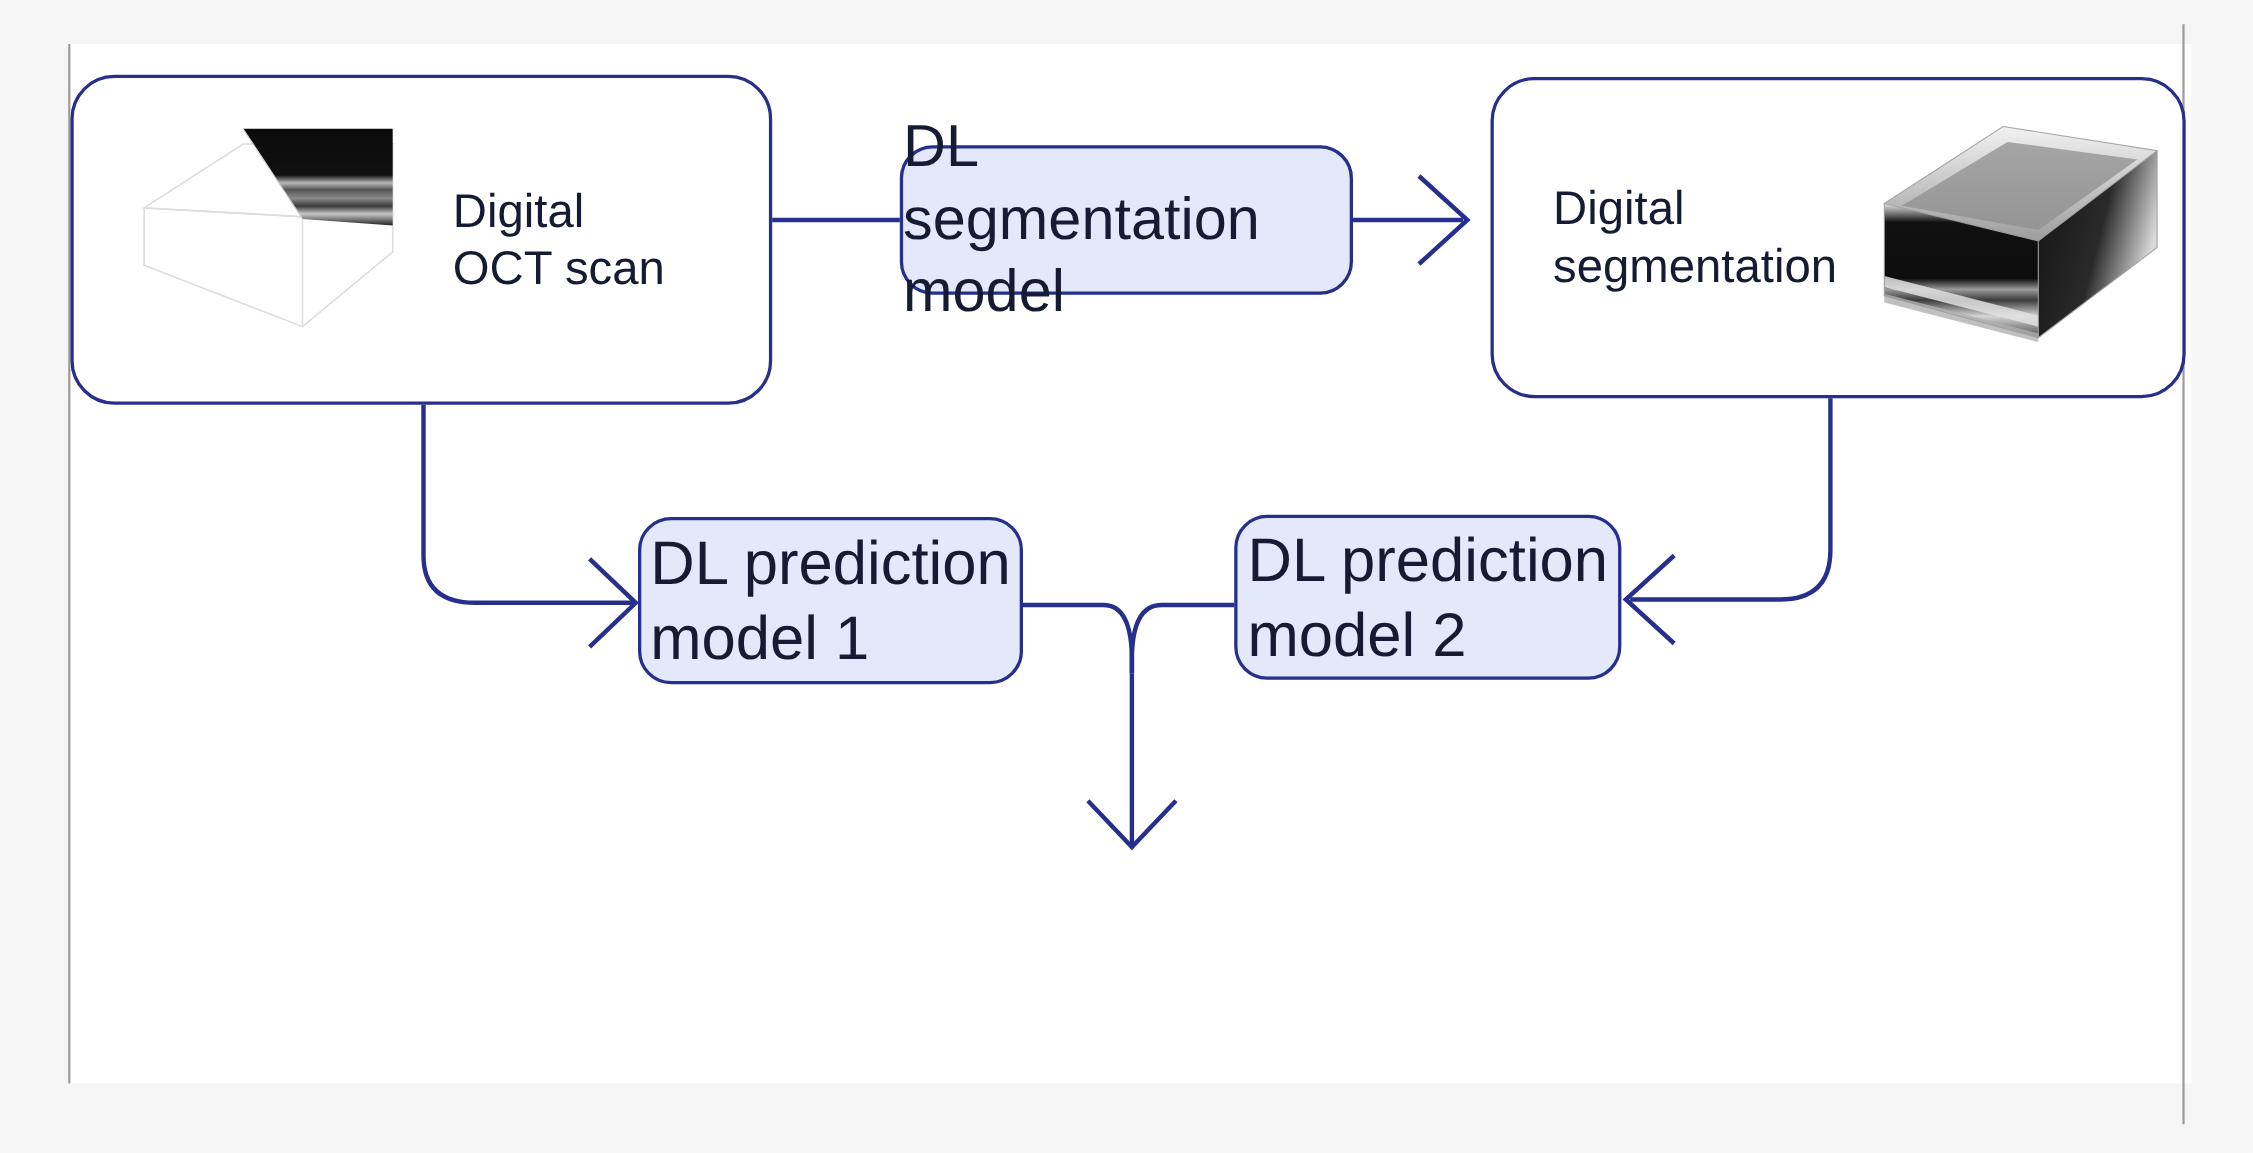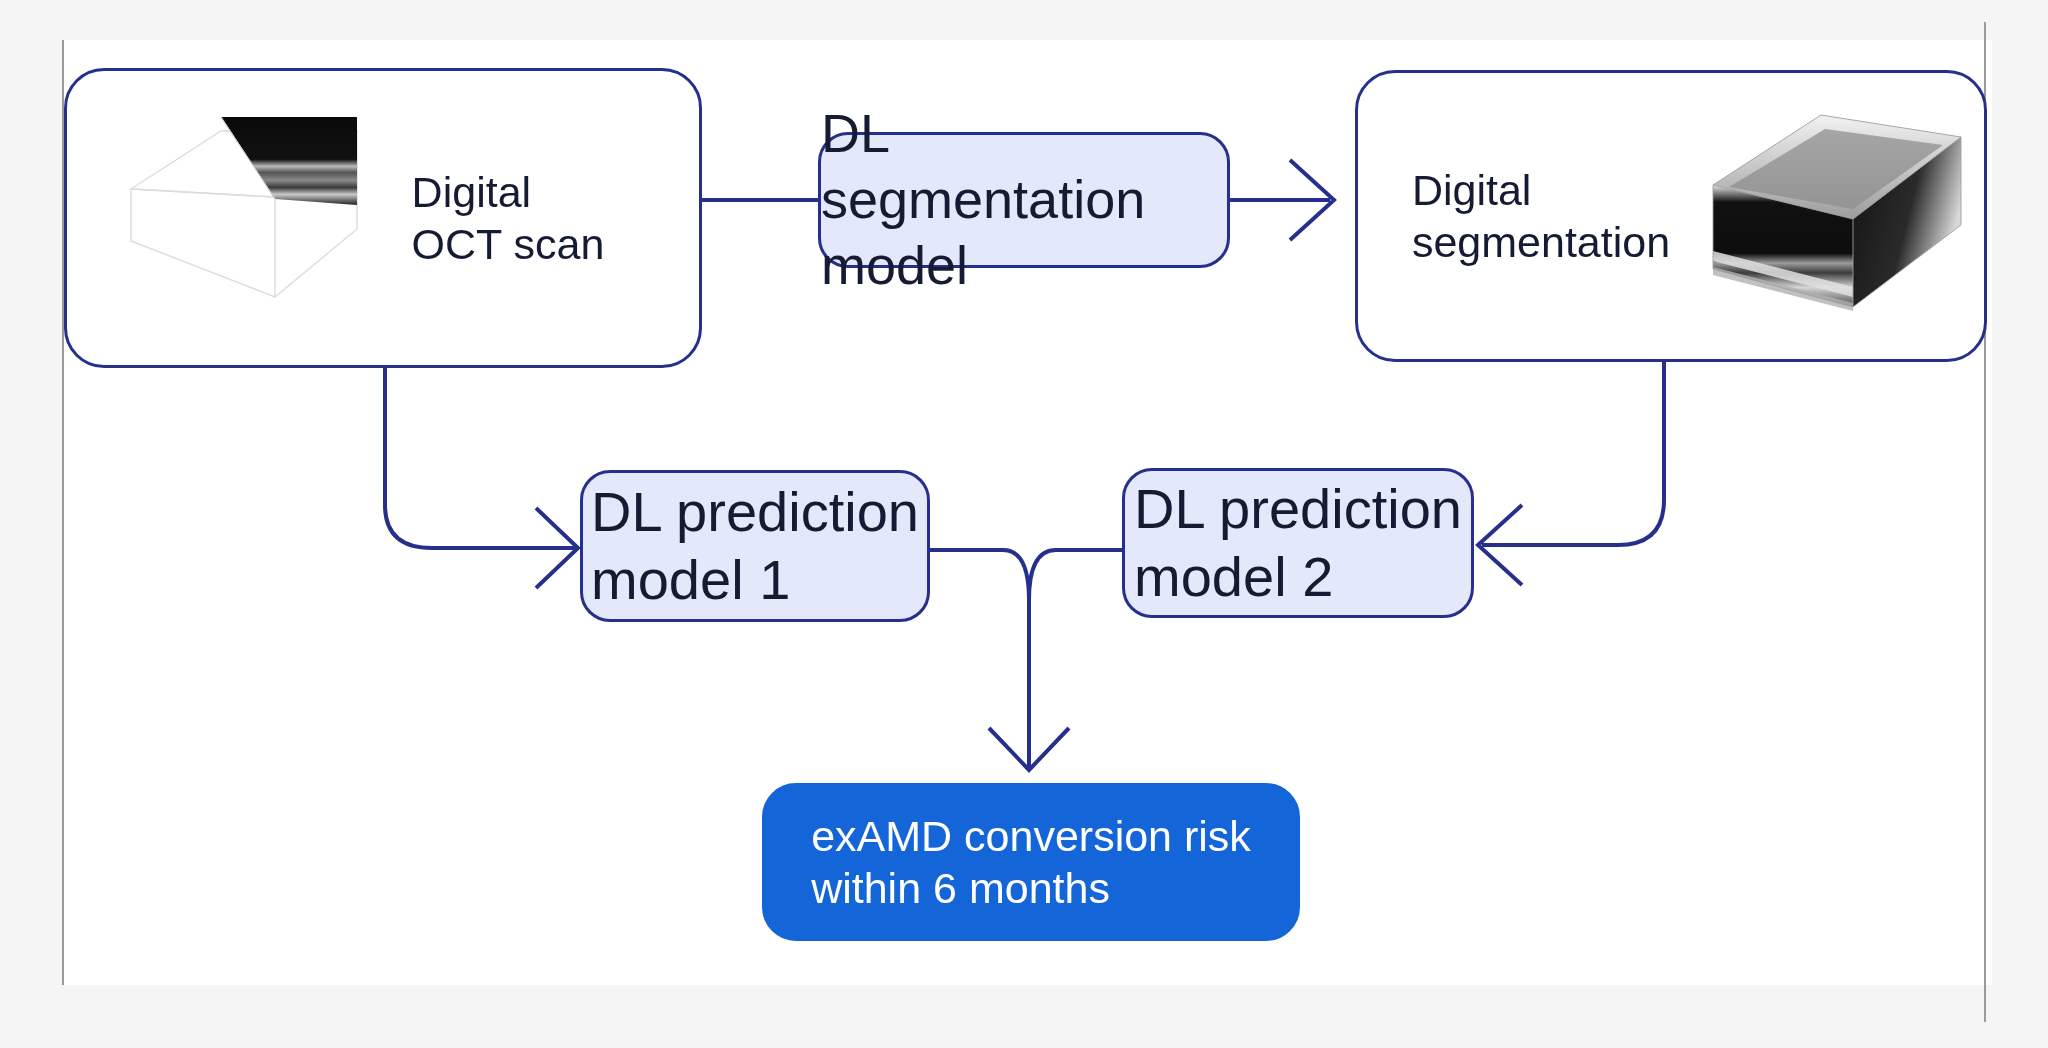--- a/index.html
+++ b/index.html
@@ -191,18 +191,14 @@
   <div class="node node-proc" id="node-pred1">
     <div class="node-label">DL prediction
 model 1</div>
   </div>
 
   <div class="node node-proc" id="node-pred2">
     <div class="node-label">DL prediction
 model 2</div>
   </div>
 
-  <div class="node node-result" id="node-result">
-    <div class="node-label">exAMD conversion risk
-within 6 months</div>
-  </div>
 
 </div>
 
 </body></html>

